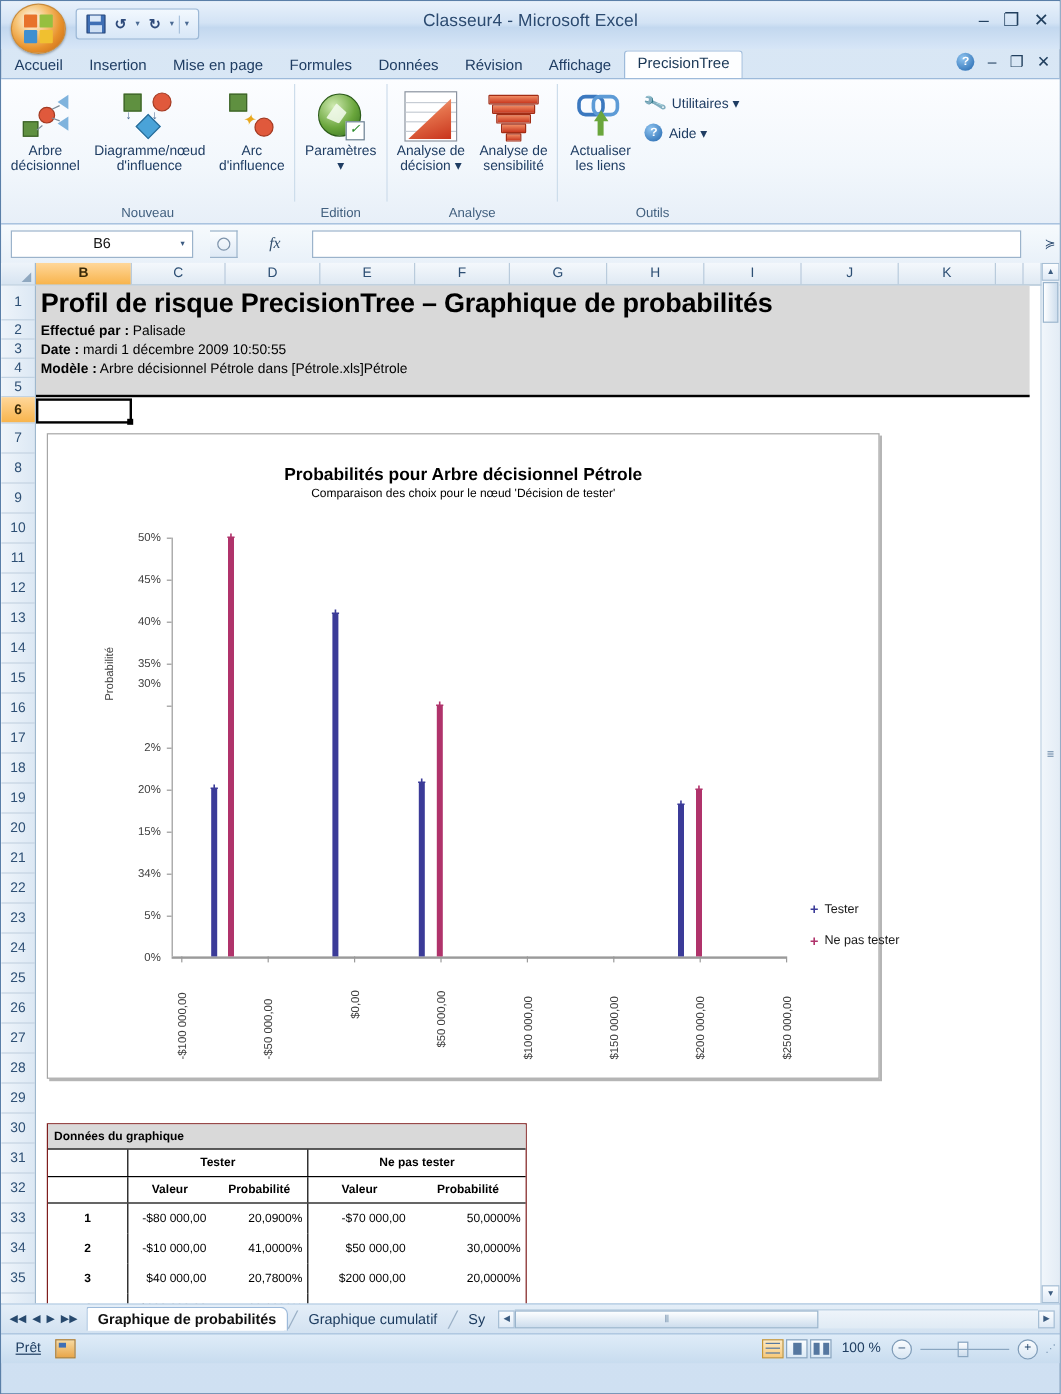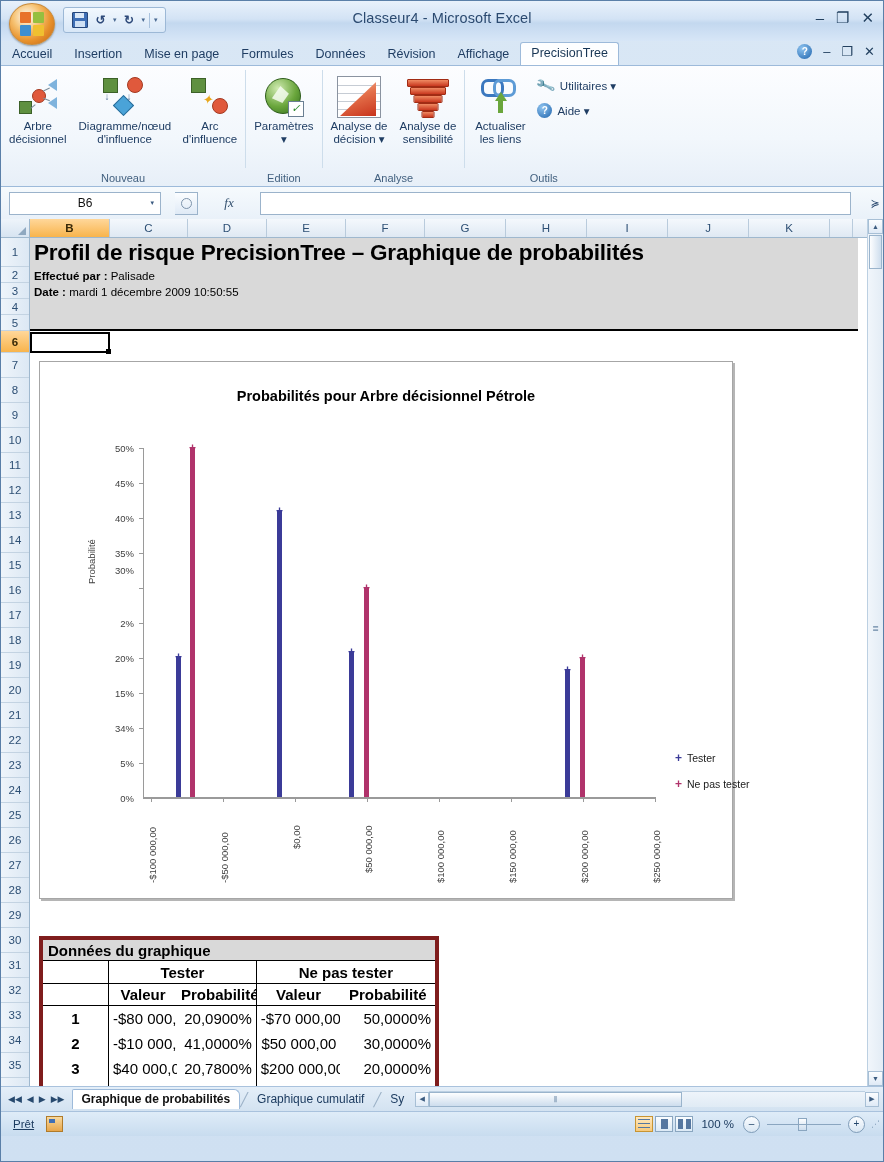--- a/index.html
+++ b/index.html
@@ -201,22 +201,22 @@
   .mk{position:absolute;font-size:12px;line-height:8px;transform:translate(-50%,-50%);font-weight:bold;}
   .mk.t{color:#3b3b98;}
   .mk.n{color:#b0336b;}
   .legend{position:absolute;font-size:10.5px;color:#1a1a1a;}
   .legend .li{display:flex;align-items:center;gap:5px;margin-bottom:14px;white-space:nowrap;}
   .legend .sym{font-size:12px;font-weight:bold;line-height:10px;}
   .legend .sym.t{color:#3b3b98;}
   .legend .sym.n{color:#b0336b;}
 
   
-  .dtable{position:absolute;border:4px solid #7f1d1d;box-sizing:border-box;background:#fff;
-    font-size:15px;color:#000;}
+  .dtable{position:absolute;border:1px solid #7f1d1d;box-sizing:border-box;background:#fff;
+    font-size:10px;color:#000;}
   .dt-head{background:#d9d9d9;border-bottom:1px solid #000;font-weight:bold;
     padding:2px 0 2px 5px;box-sizing:border-box;}
   .dt-row{display:flex;box-sizing:border-box;}
   .dt-c{box-sizing:border-box;padding:2px 4px;overflow:hidden;white-space:nowrap;}
   .dt-c.num{text-align:right;}
   .dt-c.ctr{text-align:center;font-weight:bold;}
   .bl{border-left:1px solid #000;}
   .bb{border-bottom:1px solid #000;}
 
   
@@ -520,26 +520,31 @@
         <div class="reportband" style="height:93px">
           <div class="rb-title">Profil de risque PrecisionTree – Graphique de probabilités</div>
           <div class="rb-line">
             <b>Effectué par :</b>
             <span>Palisade</span>
           </div>
           <div class="rb-line">
             <b>Date :</b>
             <span>mardi 1 décembre 2009 10:50:55</span>
           </div>
+          <div class="rb-line">
+            <b>Modèle :</b>
+            <span>Arbre décisionnel Pétrole dans [Pétrole.xls]Pétrole</span>
+          </div>
         </div>
 
         <div class="selcell" style="left:0;top:94px;width:80px;height:21px"></div>
 
         <div class="chartbox" style="left:9px;top:123px;width:694px;height:538px">
           <div class="ch-title" style="margin-top:26px">Probabilités pour Arbre décisionnel Pétrole</div>
+          <div class="ch-sub">Comparaison des choix pour le nœud 'Décision de tester'</div>
 
           <div class="plot" style="left:0;top:0;width:694px;height:538px">
 
             <div class="yaxis-title" style="left:46px;top:222px">Probabilité</div>
 
             <div class="ytick" style="top:86px;width:36px;left:58px">50%</div>
             <div class="ytick" style="top:121px;width:36px;left:58px">45%</div>
             <div class="ytick" style="top:156px;width:36px;left:58px">40%</div>
             <div class="ytick" style="top:191px;width:36px;left:58px">35%</div>
             <div class="ytick" style="top:208px;width:36px;left:58px">30%</div>

